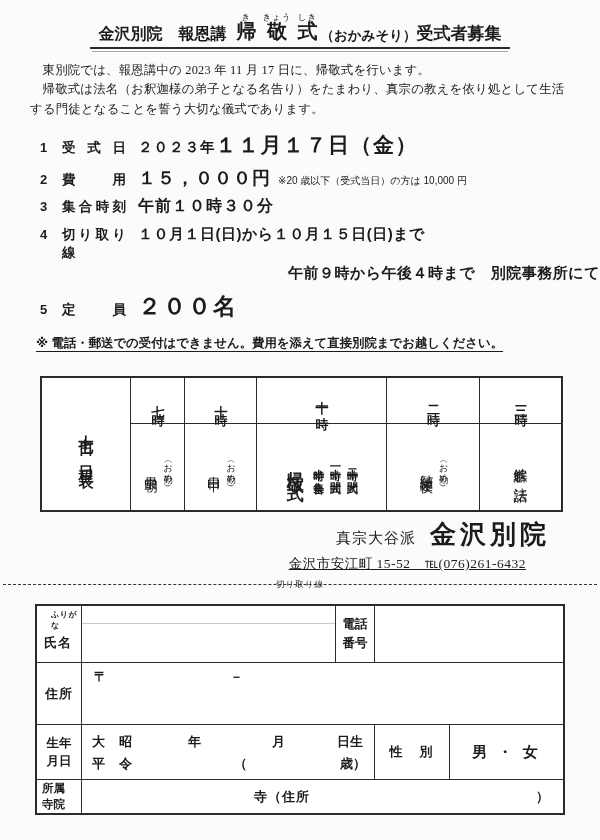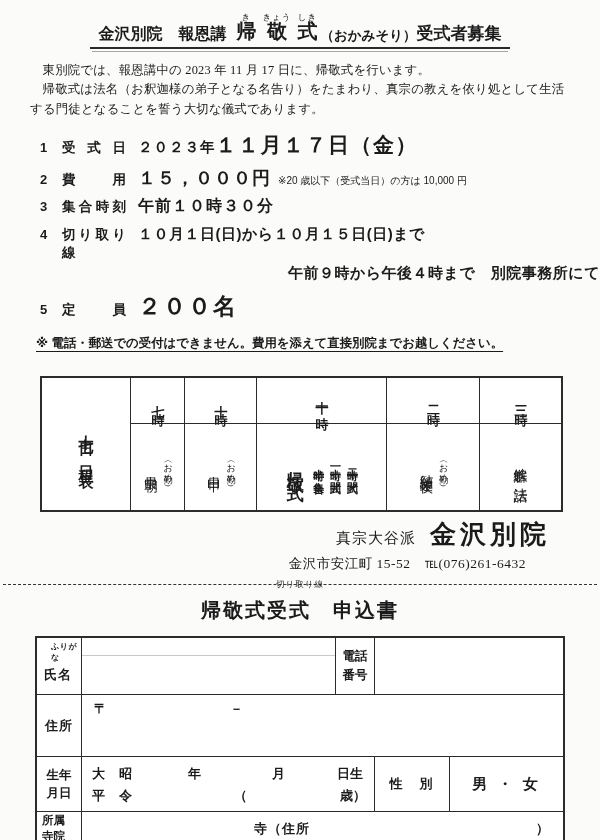--- a/index.html
+++ b/index.html
@@ -59,21 +59,21 @@
   .smain { font-size:13.5px; letter-spacing:1.5px; }
   .snote { font-size:9px; letter-spacing:0; }
   .skikyo { font-size:17px; font-weight:bold; letter-spacing:7px; margin-right:3px; }
   .stime { font-size:11px; font-weight:bold; letter-spacing:0.5px; font-family:"Liberation Sans","DejaVu Sans",sans-serif; }
   .sbig { font-size:14px; letter-spacing:1px; }
 
   
   .temple-line { text-align:right; padding-right:50px; margin-top:5px; }
   .sect { font-size:15px; letter-spacing:1px; margin-right:10px; }
   .temple { font-size:26px; letter-spacing:4px; font-weight:bold; }
-  .addr { text-align:right; padding-right:74px; font-size:13.5px; margin-top:3px; letter-spacing:0.5px; }
+  .addr { text-align:right; padding-right:74px; font-size:13.5px; margin-top:3px; letter-spacing:0.5px;text-decoration:underline; }
 
   
   .cut { position:relative; height:14px; margin-top:5px; }
   .cut-dash { position:absolute; left:3px; right:3px; top:6px; border-top:1.6px dashed #333; }
   .cut-label { position:absolute; left:50%; top:7px; transform:translate(-50%,-50%); font-size:8.5px; letter-spacing:1px; }
 
   
   .ftitle { text-align:center; font-size:20px; font-weight:bold; letter-spacing:2px; margin-top:5px; }
   .ftable { width:530px; margin:12px 0 0 35px; border:2px solid #2b2b2b; background:#fff; }
   .frow { display:flex; border-top:1.2px solid #2b2b2b; }
@@ -206,21 +206,20 @@
     <span class="sect">真宗大谷派</span>
     <span class="temple">金沢別院</span>
   </div>
   <div class="addr">金沢市安江町 15-52　℡(076)261-6432</div>
 
   <div class="cut">
     <div class="cut-dash"></div>
     <span class="cut-label">切り取り線</span>
   </div>
 
-  <div class="ftitle g">帰敬式受式　申込書</div>
 
   <div class="ftable g">
     <div class="frow r1">
       <div class="fcell c-label">
         <span class="furi">ふりがな</span>
         <span class="nm">氏名</span>
       </div>
       <div class="fcell c-name">
         <div class="fline"></div>
       </div>

